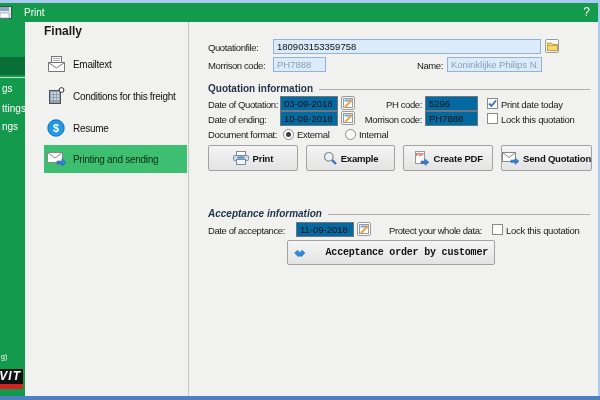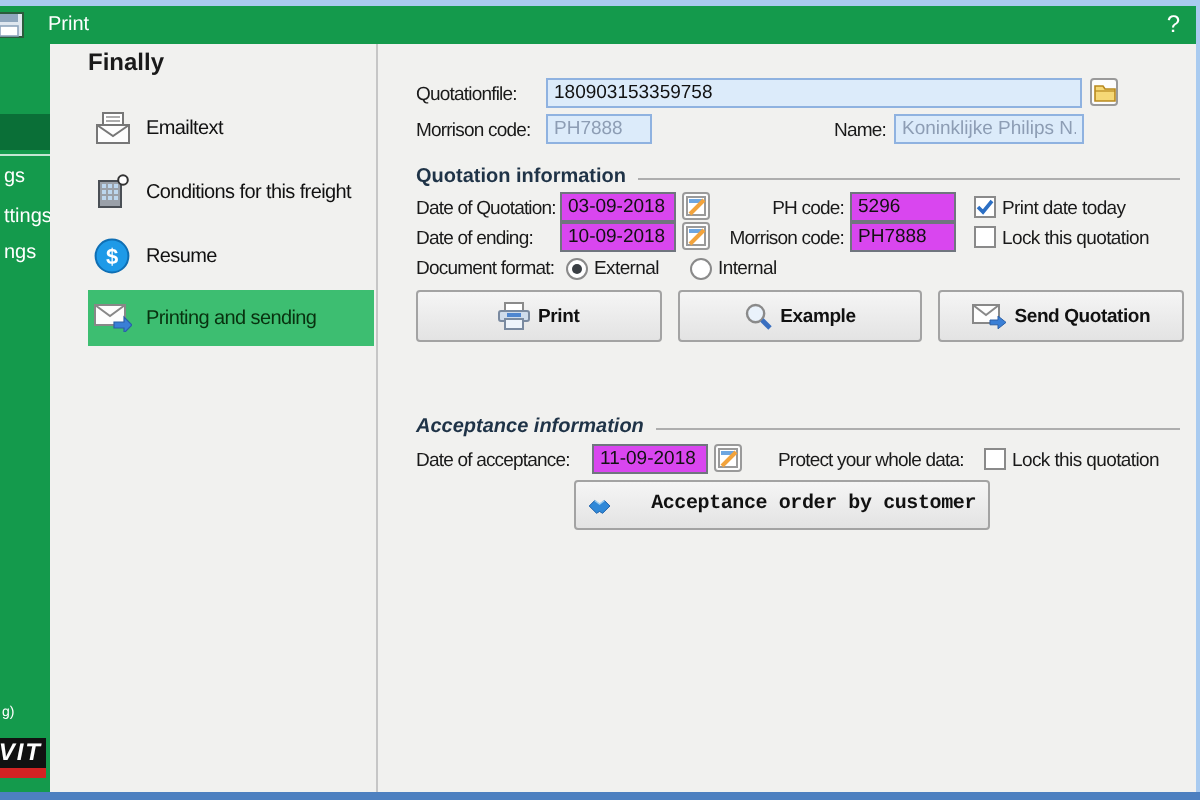--- a/index.html
+++ b/index.html
@@ -35,21 +35,21 @@
   .nav-item.sel .nlabel{color:#08310f;}
   .ni1{top:28px;} .ni2{top:60px;} .ni3{top:92px;} .ni4{top:123px;}
   .nicon{width:20px;height:18px;display:flex;align-items:center;justify-content:center;margin-left:2px;flex:0 0 auto;}
   .nlabel{font-size:10px;letter-spacing:-0.3px;color:#111;white-space:nowrap;}
   .vdiv{left:188px;top:22px;width:1px;height:374px;background:#c6c6c6;}
 
   
   .formpane{left:189px;top:22px;width:409px;height:374px;background:#f1f1ef;}
   .flabel{position:absolute;font-size:9.5px;letter-spacing:-0.4px;color:#1a1a1a;white-space:nowrap;}
   .rlabel{text-align:right;}
-  input.fld{position:absolute;box-sizing:border-box;height:15px;font-family:"Liberation Sans",sans-serif;font-size:9.5px;padding:0 3px;border:1px solid #70757e;background:#d946ef;color:#111;}
+  input.fld{position:absolute;box-sizing:border-box;height:15px;font-family:"Liberation Sans",sans-serif;font-size:9.5px;padding:0 3px;border:1px solid #70757e;background:#0369a1;color:#111;}
   input.blue{background:#dcebfa;border:1px solid #8fb2e0;}
   input.gray{color:#8d9db4;}
   .grouphead{position:absolute;display:flex;align-items:center;width:382px;}
   .gtitle{font-size:10px;font-weight:bold;color:#1f3347;white-space:nowrap;}
   .gline{flex:1;height:1px;background:#aeaeae;margin-left:6px;margin-top:1px;}
   .smallbtn{position:absolute;width:14px;height:14px;border:1px solid #9a9a9a;background:#fdfdfd;box-sizing:border-box;display:flex;align-items:center;justify-content:center;padding:0;border-radius:2px;}
   .cb{position:absolute;width:11px;height:11px;background:#fff;border:1px solid #8a8a8a;box-sizing:border-box;display:flex;align-items:center;justify-content:center;}
   .radio{position:absolute;width:11px;height:11px;border-radius:50%;background:#fff;border:1px solid #8a8a8a;box-sizing:border-box;display:flex;align-items:center;justify-content:center;}
   .radio .dot{width:5px;height:5px;border-radius:50%;background:#3a3f44;}
   .clabel{position:absolute;font-size:9.5px;letter-spacing:-0.3px;color:#1a1a1a;white-space:nowrap;}
@@ -221,20 +221,28 @@
         <span>Print</span>
       </button>
       <button class="act">
         <svg width="14" height="14" viewBox="0 0 14 14">
           <circle cx="5.8" cy="5.8" r="4.3" fill="#eaf2fb" stroke="#8a8a8a" stroke-width="1.2"></circle>
           <line x1="9" y1="9" x2="13" y2="13" stroke="#3a6fc0" stroke-width="2.4"></line>
         </svg>
         <span>Example</span>
       </button>
       <button class="act">
+        <svg width="16" height="15" viewBox="0 0 16 15">
+          <rect x="1.5" y="0.5" width="9" height="12" fill="#fff" stroke="#999"></rect>
+          <text x="2" y="5" font-size="4" font-weight="bold" fill="#d22" font-family="Liberation Sans, sans-serif">PDF</text>
+          <path d="M7 10 h4 v-2 l4 3.2 -4 3.2 v-2 h-4 z" fill="#3a7fd6" stroke="#2a5fa6" stroke-width="0.5"></path>
+        </svg>
+        <span>Create PDF</span>
+      </button>
+      <button class="act">
         <svg width="17" height="13" viewBox="0 0 17 13">
           <rect x="0.5" y="0.5" width="13" height="9" fill="#fdfdfd" stroke="#888"></rect>
           <path d="M0.5 0.5 L7 5.5 L13.5 0.5" fill="none" stroke="#888"></path>
           <path d="M9 8 h4 v-2 l4 3.2 -4 3.2 v-2 h-4 z" fill="#3a7fd6" stroke="#2a5fa6" stroke-width="0.5"></path>
         </svg>
         <span>Send Quotation</span>
       </button>
     </div>
 
     <div class="grouphead" style="left:19px;top:186px;font-style:italic;">

